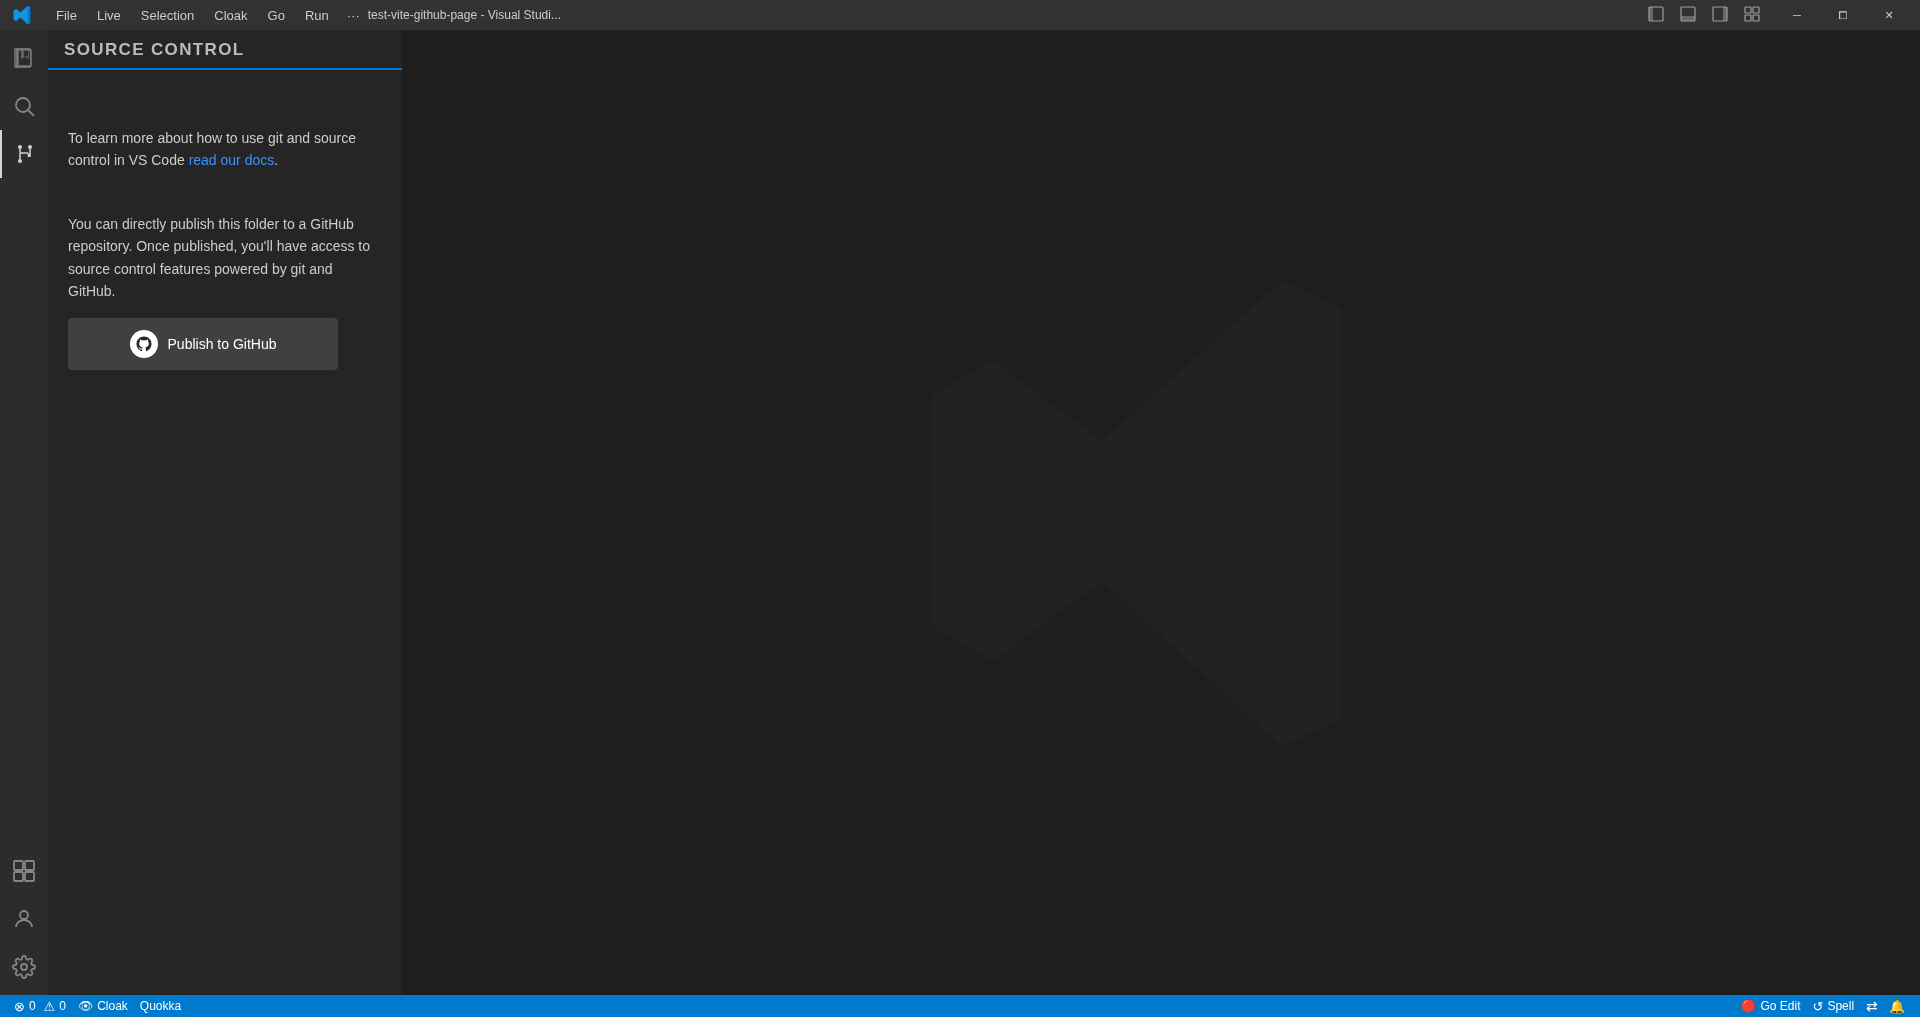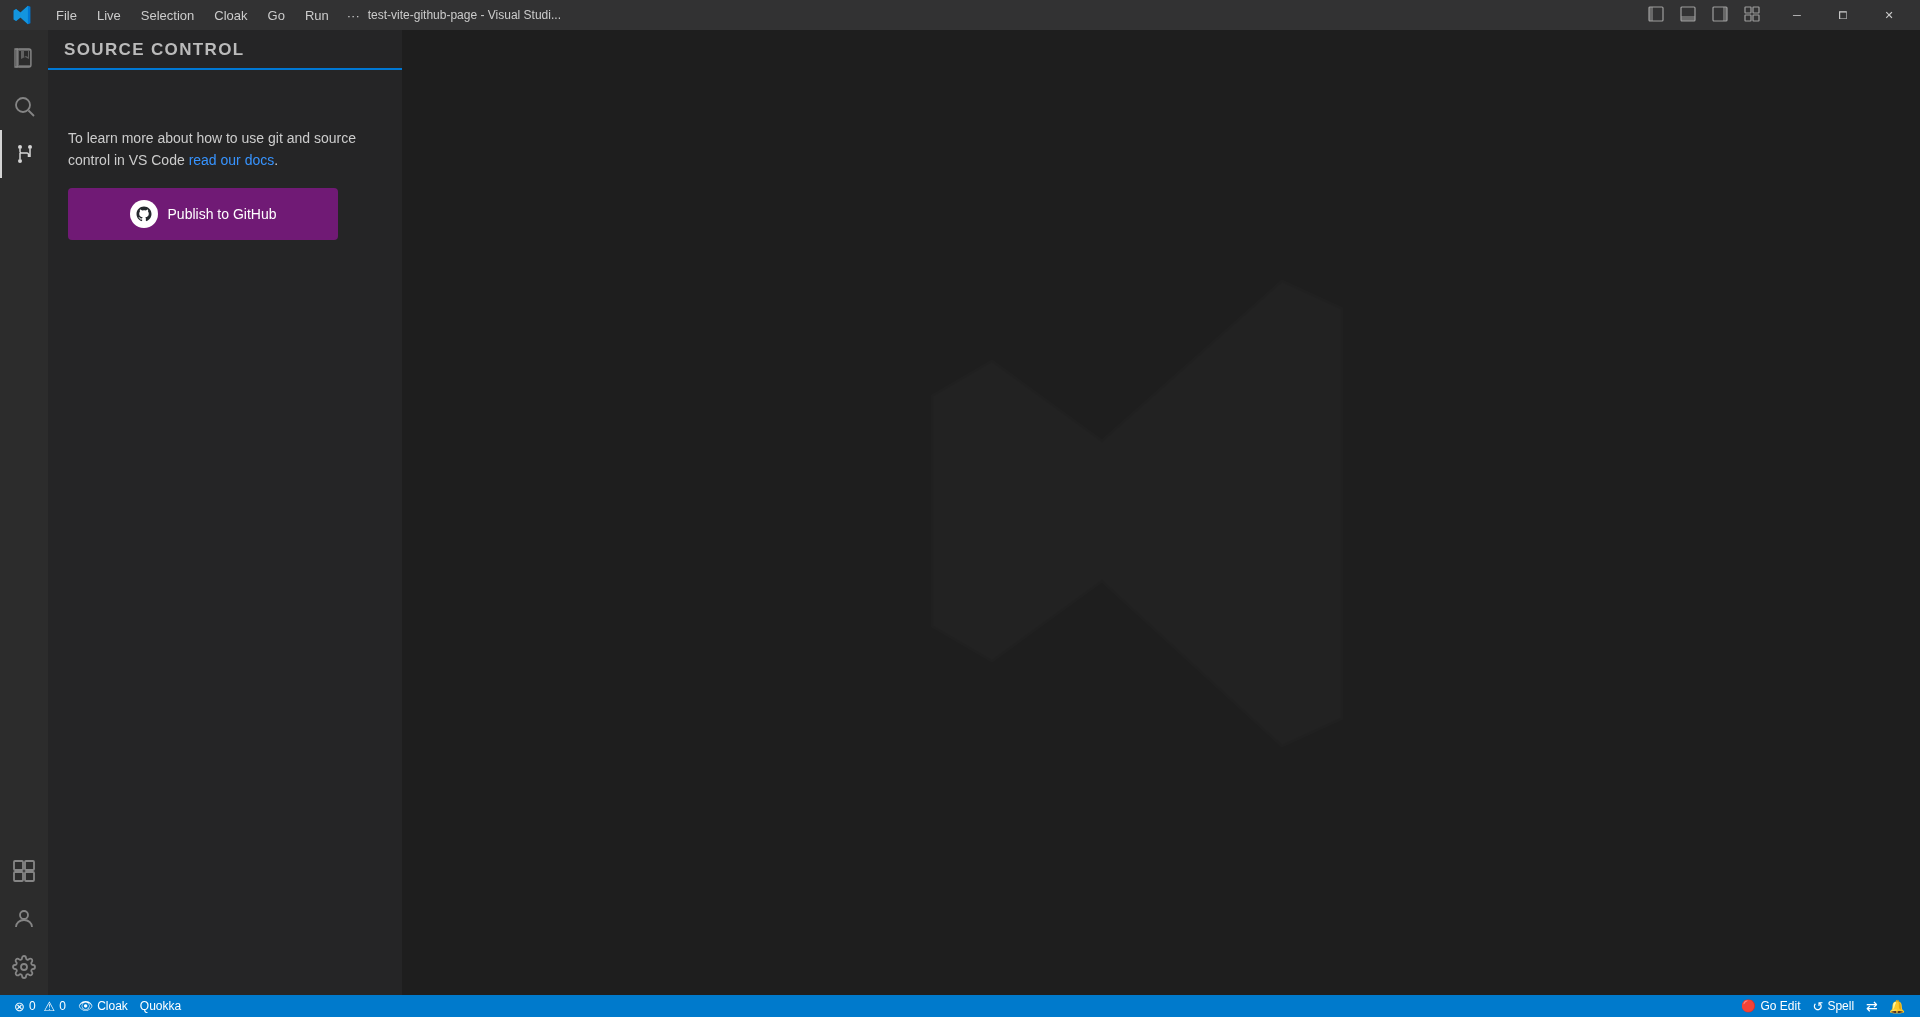--- a/index.html
+++ b/index.html
@@ -158,21 +158,21 @@
     }
     .info-link {
       color: #3794ff;
       text-decoration: none;
     }
     .publish-btn {
       display: flex;
       align-items: center;
       justify-content: center;
       gap: 10px;
-      background: #701a75;
+      background: #404040;
       color: #fff;
       border: none;
       border-radius: 4px;
       padding: 12px 20px;
       font-size: 14px;
       font-weight: 500;
       cursor: pointer;
       width: 270px;
       margin-top: 8px;
     }
@@ -331,20 +331,21 @@
       </div>
     </div>
   </div>
 
   <div class="sidebar">
     <div class="sidebar-header">SOURCE CONTROL</div>
     <div class="sidebar-content">
       <p class="info-text">
         <span>To learn more about how to use git and source control in VS Code </span><a class="info-link">read our docs</a><span>.</span>
       </p>
+      <p class="info-text">You can directly publish this folder to a GitHub repository. Once published, you'll have access to source control features powered by git and GitHub.</p>
       <button class="publish-btn">
         <div class="github-icon-circle">
           <svg width="18" height="18" viewBox="0 0 24 24" fill="#24292e">
             <path d="M12 2C6.477 2 2 6.477 2 12c0 4.418 2.865 8.166 6.839 9.489.5.092.682-.217.682-.482 0-.237-.008-.866-.013-1.7-2.782.604-3.369-1.34-3.369-1.34-.454-1.155-1.11-1.463-1.11-1.463-.908-.62.069-.608.069-.608 1.003.07 1.531 1.03 1.531 1.03.892 1.529 2.341 1.087 2.91.832.092-.647.35-1.088.636-1.338-2.22-.253-4.555-1.11-4.555-4.943 0-1.091.39-1.984 1.029-2.683-.103-.253-.446-1.27.098-2.647 0 0 .84-.269 2.75 1.025A9.578 9.578 0 0112 6.836c.85.004 1.705.114 2.504.336 1.909-1.294 2.747-1.025 2.747-1.025.546 1.377.202 2.394.1 2.647.64.699 1.028 1.592 1.028 2.683 0 3.842-2.339 4.687-4.566 4.935.359.309.678.919.678 1.852 0 1.336-.012 2.415-.012 2.743 0 .267.18.578.688.48C19.138 20.163 22 16.418 22 12c0-5.523-4.477-10-10-10z"></path>
           </svg>
         </div>
         <span>Publish to GitHub</span>
       </button>
     </div>
   </div>

